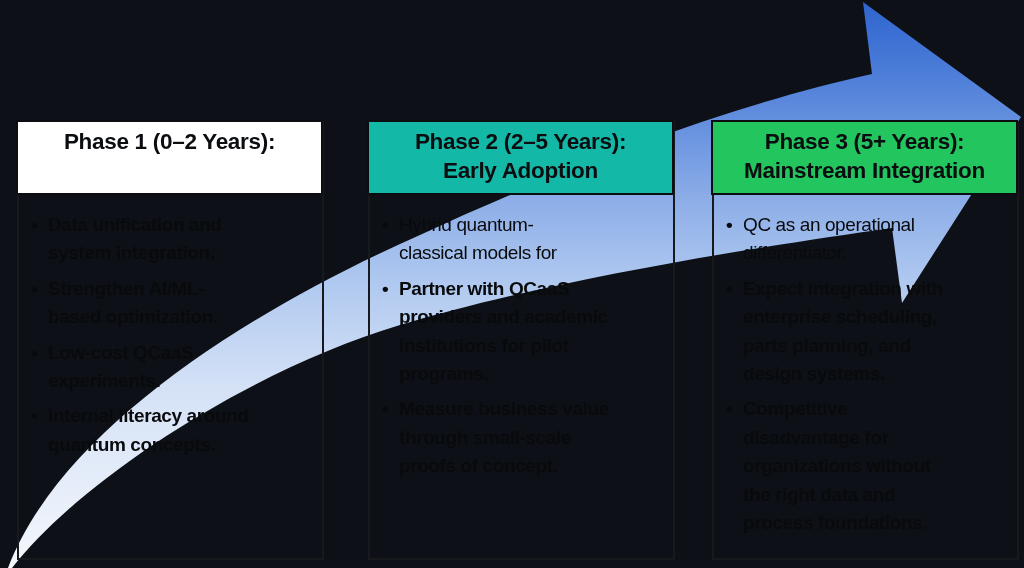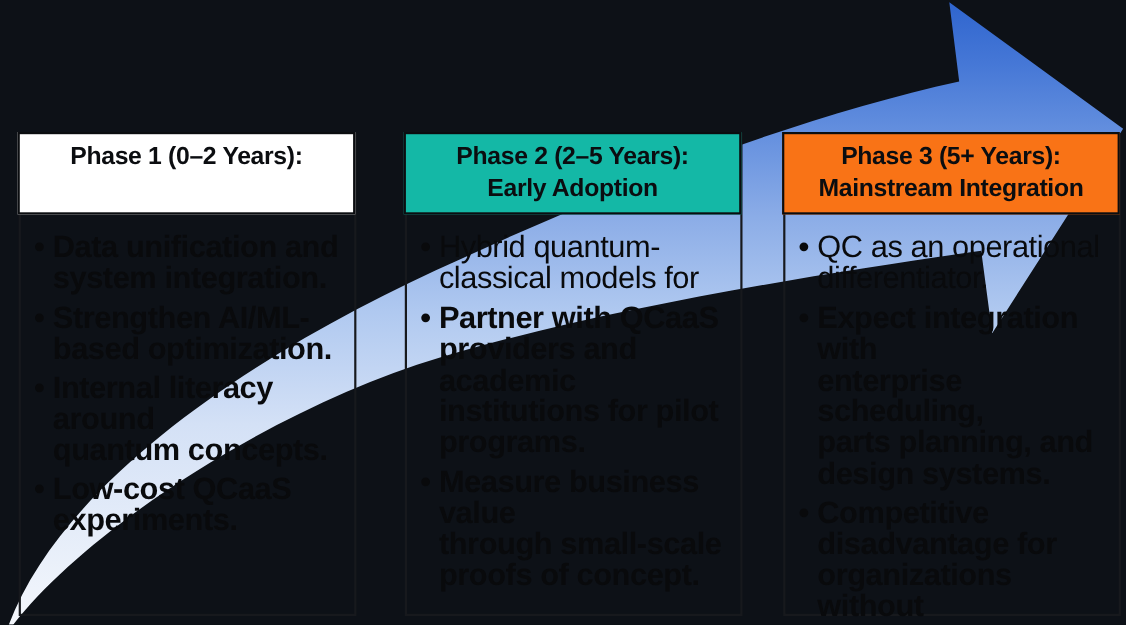--- a/index.html
+++ b/index.html
@@ -19,21 +19,21 @@
   .phase-header{
     position:absolute;left:-1px;top:-1px;width:307px;height:75px;
     border:2.5px solid #0b0d10;box-sizing:border-box;z-index:3;
     text-align:center;padding-top:5px;
     color:#0b0d10;font-weight:bold;font-size:22.5px;line-height:29px;
     letter-spacing:-0.3px;
   }
   .bullets{
     position:absolute;left:0;top:75px;width:307px;z-index:4;
     padding:15px 4px 0 14px;box-sizing:border-box;
-    color:#090a0c;font-size:28px;line-height:28.4px;font-weight:bold;
+    color:#090a0c;font-size:19px;line-height:28.4px;font-weight:bold;
     letter-spacing:-0.4px;
   }
   .bullet{display:flex;margin-bottom:7px;}
   .bullet .dot{width:17px;flex:0 0 17px;}
   .bullet .dot::before{content:"\2022";}
   .bullet .lines{flex:1;}
   .bullet .lines span{display:block;}
   .bullet.regular .lines span{font-weight:normal;}
 </style>
 </head>
@@ -81,29 +81,29 @@
       <div class="bullet">
         <span class="dot"></span>
         <span class="lines">
           <span>Strengthen AI/ML-</span>
           <span>based optimization.</span>
         </span>
       </div>
       <div class="bullet">
         <span class="dot"></span>
         <span class="lines">
-          <span>Internal literacy around</span>
-          <span>quantum concepts.</span>
+          <span>Low-cost QCaaS</span>
+          <span>experiments.</span>
         </span>
       </div>
       <div class="bullet">
         <span class="dot"></span>
         <span class="lines">
-          <span>Low-cost QCaaS</span>
-          <span>experiments.</span>
+          <span>Internal literacy around</span>
+          <span>quantum concepts.</span>
         </span>
       </div>
     </div>
   </div>
 
   <div class="phase-col" style="left:368px">
     <div class="col-outline"></div>
     <div class="phase-header" style="background:#14b8a6">
       <div>Phase 2 (2–5 Years):</div>
       <div>Early Adoption</div>
@@ -131,21 +131,21 @@
           <span>Measure business value</span>
           <span>through small-scale</span>
           <span>proofs of concept.</span>
         </span>
       </div>
     </div>
   </div>
 
   <div class="phase-col" style="left:712px">
     <div class="col-outline"></div>
-    <div class="phase-header" style="background:#f97316">
+    <div class="phase-header" style="background:#22c55e">
       <div>Phase 3 (5+ Years):</div>
       <div>Mainstream Integration</div>
     </div>
     <div class="bullets">
       <div class="bullet regular">
         <span class="dot"></span>
         <span class="lines">
           <span>QC as an operational</span>
           <span>differentiator.</span>
         </span>

